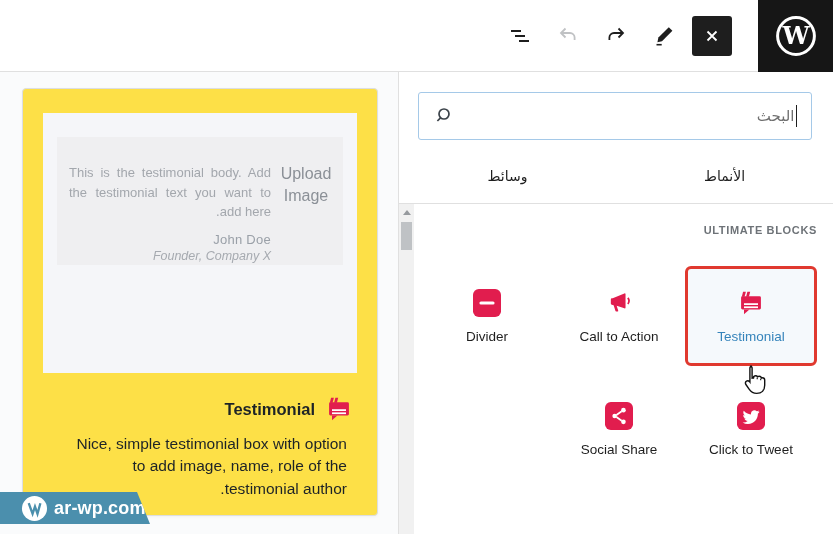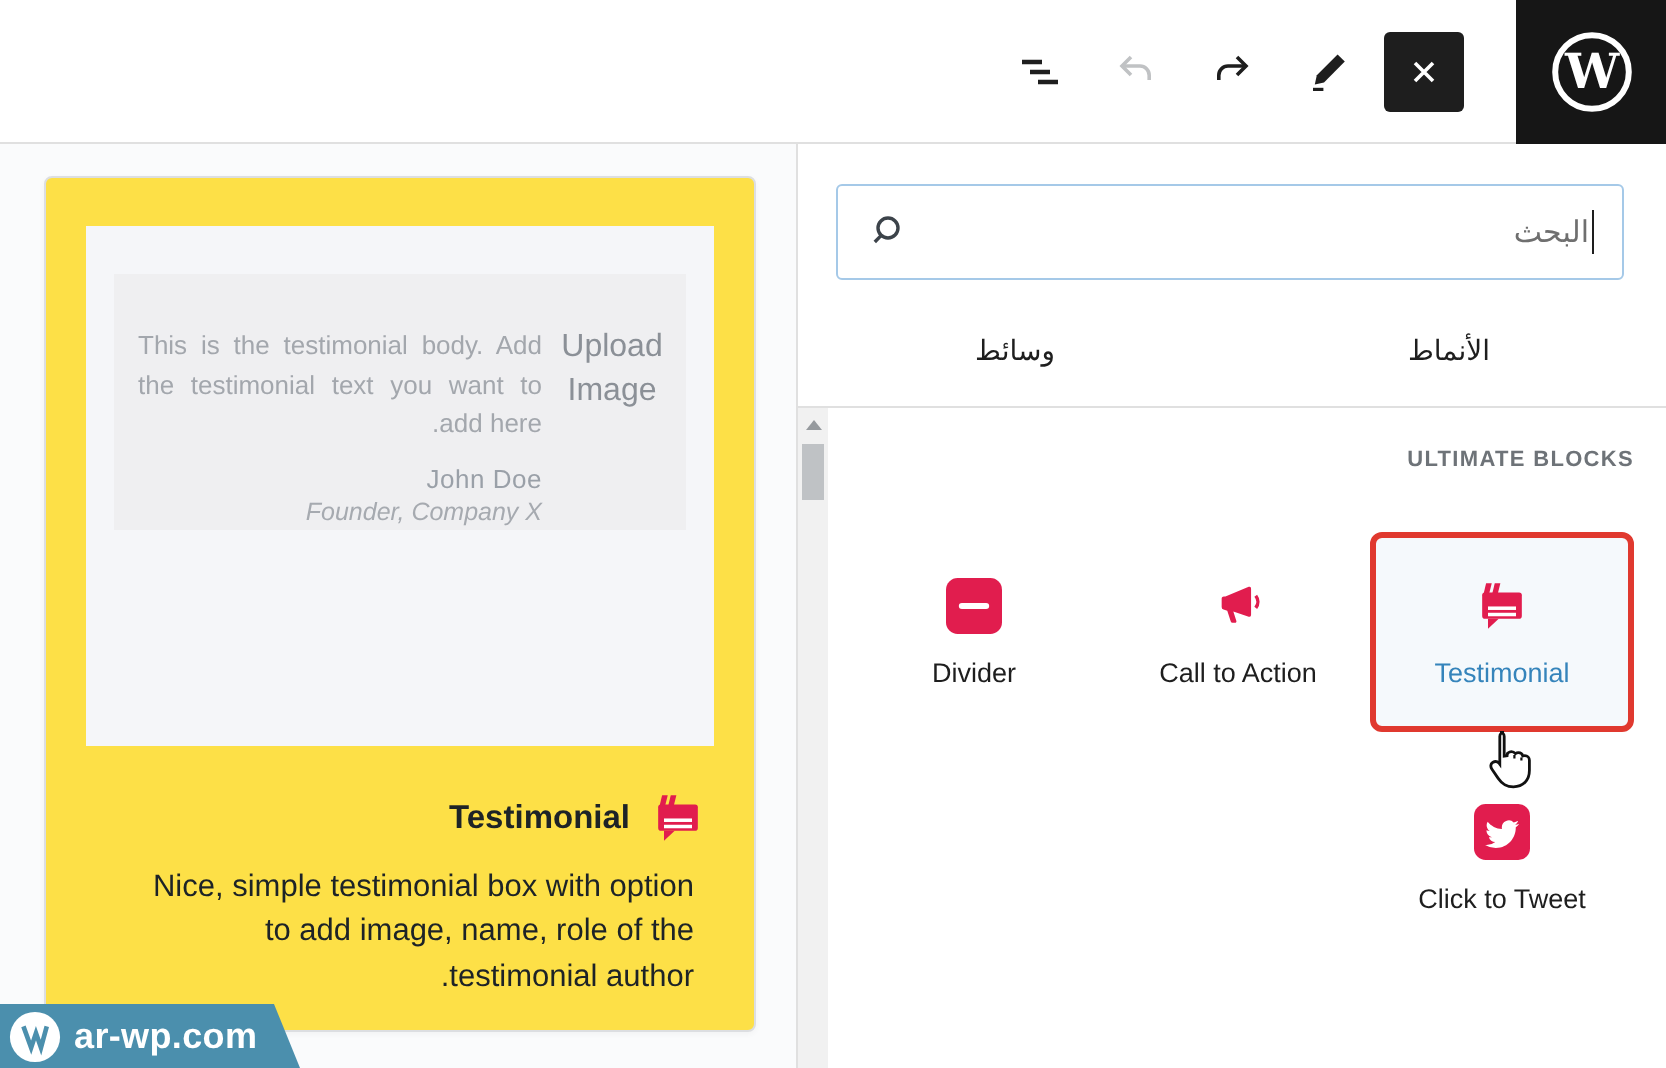--- a/index.html
+++ b/index.html
@@ -36,21 +36,21 @@
   .demo-name{margin-top:10px;font-size:13px;color:#9aa0a8;letter-spacing:.02em;}
   .demo-role{margin-top:2px;font-size:12.5px;font-style:italic;color:#a6aab0;}
   .demo-side{width:54px;margin-left:8px;direction:rtl;}
   .demo-upload{font-size:16px;color:#8b9097;text-align:center;line-height:1.35;}
   .demo-hint{margin-top:7px;font-size:10px;color:#8f949b;text-align:justify;line-height:1.45;}
   .card-title-row{margin:22px 24px 0 20px;display:flex;align-items:center;justify-content:flex-end;gap:10px;}
   .card-title{font-size:16.5px;font-weight:bold;color:#1d2327;}
   .card-desc{margin:10px 30px 0 40px;direction:rtl;text-align:right;font-size:15.5px;line-height:1.45;color:#1d2327;}
 
   
-  .watermark{position:absolute;left:0;bottom:0;height:32px;width:150px;background:var(--teal);clip-path:polygon(0 0,calc(100% - 13px) 0,100% 100%,0 100%);display:flex;align-items:center;gap:6px;padding-left:4px;}
+  .watermark{position:absolute;left:0;bottom:10px;height:32px;width:150px;background:var(--teal);clip-path:polygon(0 0,calc(100% - 13px) 0,100% 100%,0 100%);display:flex;align-items:center;gap:6px;padding-left:21px;}
   .watermark-text{color:#fff;font-size:18px;font-weight:bold;letter-spacing:.01em;}
 
   
   .search-box{position:absolute;top:20px;left:19px;right:21px;height:48px;border:1.5px solid #a5c9e8;border-radius:3px;background:#fff;display:flex;align-items:center;justify-content:space-between;padding:0 14px;direction:ltr;}
   .search-right{display:flex;align-items:center;}
   .search-placeholder{font-size:15px;color:#6f6f6f;}
   .search-caret{width:1.5px;height:22px;background:#1e1e1e;margin-left:1px;}
 
   .tabs{position:absolute;top:76px;left:0;right:0;height:56px;display:flex;border-bottom:1px solid #e0e0e0;}
   .tab{flex:1;display:flex;align-items:center;justify-content:center;font-size:14px;color:var(--ink);cursor:pointer;background:none;border:none;}
@@ -211,20 +211,30 @@
           </button>
 
           <button class="block-cell">
             <svg class="block-icon" viewBox="0 0 24 24">
               <rect x="0" y="0" width="24" height="24" rx="5" fill="currentColor"></rect>
               <path transform="translate(3.3 4.2) scale(0.73)" fill="#fff" d="M22 5.8c-.7.3-1.5.5-2.4.6.9-.5 1.5-1.3 1.8-2.3-.8.5-1.7.8-2.6 1A4.1 4.1 0 0 0 11.8 8c0 .3 0 .6.1.9-3.4-.2-6.4-1.8-8.4-4.3-.4.6-.6 1.3-.6 2.1 0 1.4.7 2.7 1.8 3.4-.7 0-1.3-.2-1.9-.5v.1c0 2 1.4 3.6 3.3 4-.3.1-.7.1-1.1.1-.3 0-.5 0-.8-.1.5 1.6 2 2.8 3.8 2.8a8.3 8.3 0 0 1-5.1 1.8H2a11.7 11.7 0 0 0 6.3 1.8c7.5 0 11.7-6.3 11.7-11.7v-.5c.8-.6 1.5-1.3 2-2.1z"></path>
             </svg>
             <span class="block-label">Click to Tweet</span>
           </button>
 
+          <button class="block-cell">
+            <svg class="block-icon" viewBox="0 0 24 24">
+              <rect x="0" y="0" width="24" height="24" rx="5" fill="currentColor"></rect>
+              <path d="M14.3 8 9.8 11.2M9.8 12.9l4.5 3.2" stroke="#fff" stroke-width="1.5" fill="none"></path>
+              <circle cx="15.8" cy="7" r="2" fill="#fff"></circle>
+              <circle cx="8.3" cy="12" r="2" fill="#fff"></circle>
+              <circle cx="15.8" cy="17" r="2" fill="#fff"></circle>
+            </svg>
+            <span class="block-label">Social Share</span>
+          </button>
 
 
         </div>
       </div>
     </section>
   </div>
 
   <svg class="hand-cursor" viewBox="0 0 26 34">
     <path d="M10 2.2c1.2 0 2.1.9 2.1 2.1v9.8l1.3-.2c.1-1.2 1.1-2.1 2.3-2.1.8 0 1.5.4 2 1 .4-.3.9-.5 1.5-.5 1.1 0 2 .7 2.2 1.7.3-.1.6-.2 1-.2 1.3 0 2.3 1 2.3 2.3v5.2c0 4.8-3.1 8.1-8 8.1-3.7 0-5.6-1.3-7.6-4.2l-3.2-4.7c-.8-1.2-.6-2.7.6-3.4 1-.6 2.2-.4 3.1.6l.3.4V4.3c0-1.2.9-2.1 2.1-2.1z" fill="#fff" stroke="#111" stroke-width="1.4"></path>
     <path d="M13.6 14.5v-2.2M17.2 15.3v-1.8M20.7 16.2v-1.4" stroke="#111" stroke-width="1.1" fill="none"></path>

